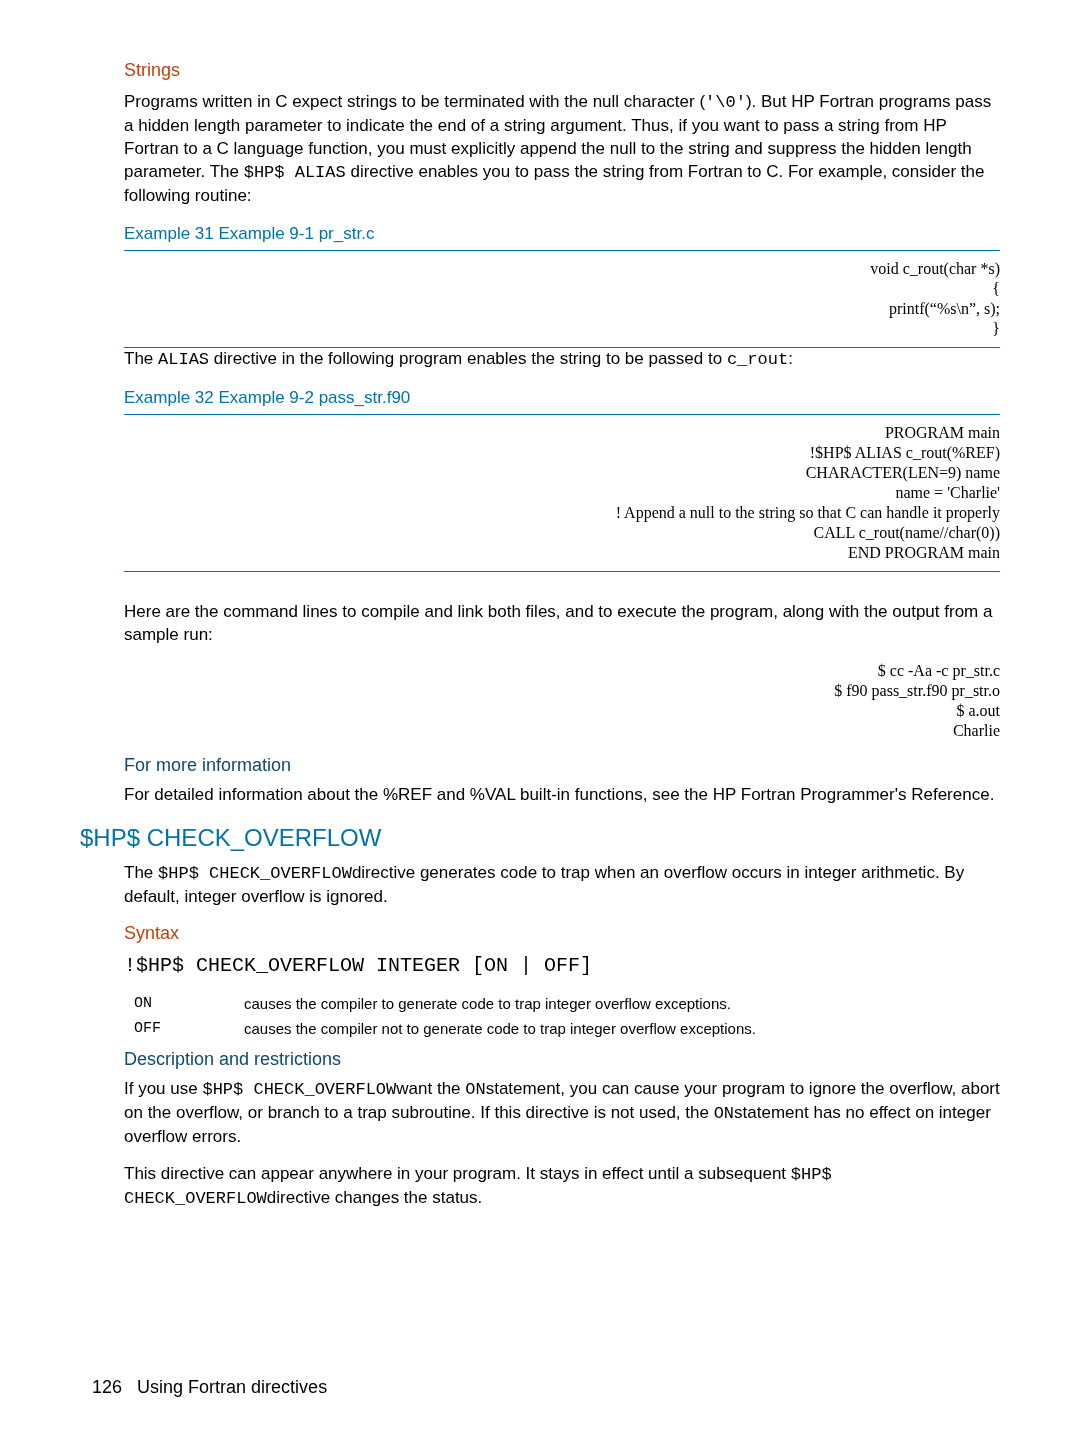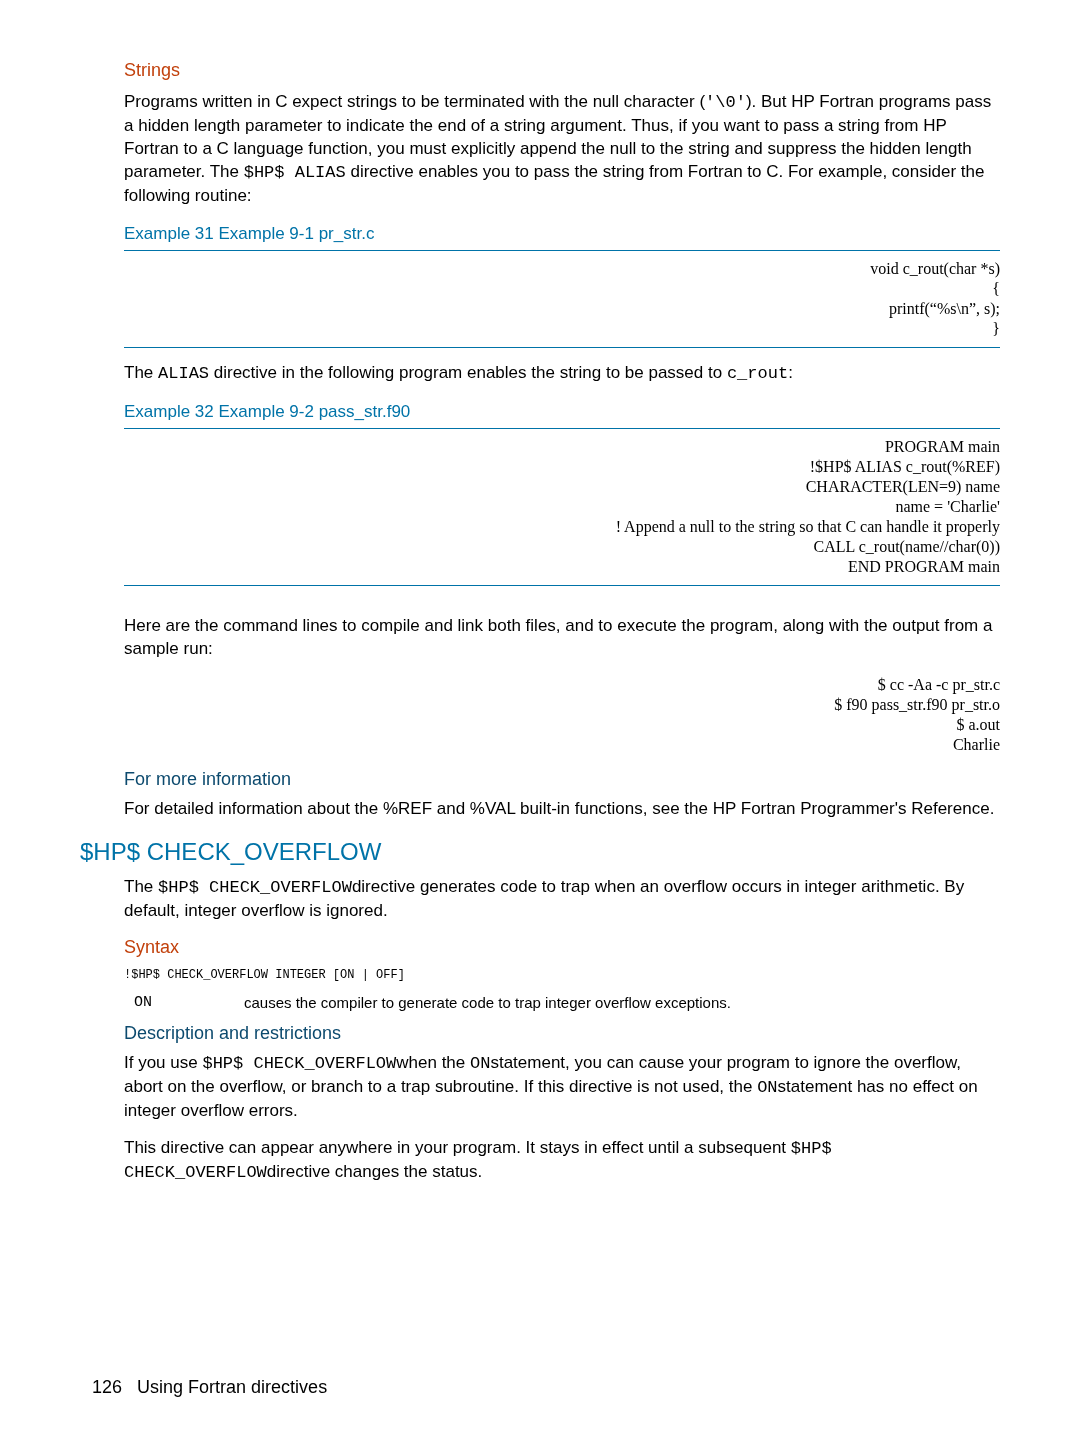--- a/index.html
+++ b/index.html
@@ -59,23 +59,23 @@
     }
     .h1-blue {
       color: #0073a8;
       font-size: 24px;
       font-weight: normal;
       margin-top: 18px;
       margin-bottom: 10px;
     }
     .syntax-line {
       font-family: "Courier New", monospace;
-      font-size: 12px;
+      font-size: 20px;
       margin-left: 44px;
-      margin-bottom: 8px;
+      margin-bottom: 14px;
     }
     .param-table {
       margin-left: 54px;
       font-size: 15px;
       border-collapse: collapse;
     }
     .param-table td { padding: 4px 0; vertical-align: top; }
     .param-table td:first-child {
       font-family: "Courier New", monospace;
       width: 110px;
@@ -97,21 +97,21 @@
 </p>
 
 <div class="example-heading">Example 31 Example 9-1 pr_str.c</div>
 <hr class="hr-blue">
 <div class="code-block">void c_rout(char *s)
           {
           printf(“%s\n”, s);
           }</div>
 <hr class="hr-blue">
 
-<p class="body-text" style="margin-top:14px;">
+<p class="body-text" style="">
   <span>The </span><span class="code-inline">ALIAS</span><span> directive in the following program enables the string to be passed to </span><span class="code-inline">c_rout</span><span>:</span>
 </p>
 
 <div class="example-heading">Example 32 Example 9-2 pass_str.f90</div>
 <hr class="hr-blue">
 <div class="code-block">PROGRAM main
           !$HP$ ALIAS c_rout(%REF)
           CHARACTER(LEN=9) name
           name = 'Charlie'
           ! Append a null to the string so that C can handle it properly
@@ -135,26 +135,30 @@
 
 <div class="h3-red">Syntax</div>
 <div class="syntax-line">!$HP$ CHECK_OVERFLOW INTEGER [ON | OFF]</div>
 
 <table class="param-table">
   <tbody>
       <tr>
     <td>ON</td>
     <td>causes the compiler to generate code to trap integer overflow exceptions.</td>
   </tr>
+  <tr>
+    <td>OFF</td>
+    <td>causes the compiler not to generate code to trap integer overflow exceptions.</td>
+  </tr>
 </tbody>
   </table>
 
 <div class="section-blue" style="margin-top:8px;">Description and restrictions</div>
 <p class="body-text">
-  <span>If you use </span><span class="code-inline">$HP$ CHECK_OVERFLOW</span><span>when the </span><span class="code-inline">ON</span><span>statement, you can cause your program to ignore the overflow, abort on the overflow, or branch to a trap subroutine. If this directive is not used, the </span><span class="code-inline">ON</span><span>statement has no effect on integer overflow errors.</span>
+  <span>If you use </span><span class="code-inline">$HP$ CHECK_OVERFLOW</span><span>want the </span><span class="code-inline">ON</span><span>statement, you can cause your program to ignore the overflow, abort on the overflow, or branch to a trap subroutine. If this directive is not used, the </span><span class="code-inline">ON</span><span>statement has no effect on integer overflow errors.</span>
 </p>
 <p class="body-text">
   <span>This directive can appear anywhere in your program. It stays in effect until a subsequent </span><span class="code-inline">$HP$ CHECK_OVERFLOW</span><span>directive changes the status.</span>
 </p>
 
 <div class="footer">
   <span>126</span>&nbsp;&nbsp;&nbsp;<span>Using Fortran directives</span>
 </div>
 
 </body></html>

